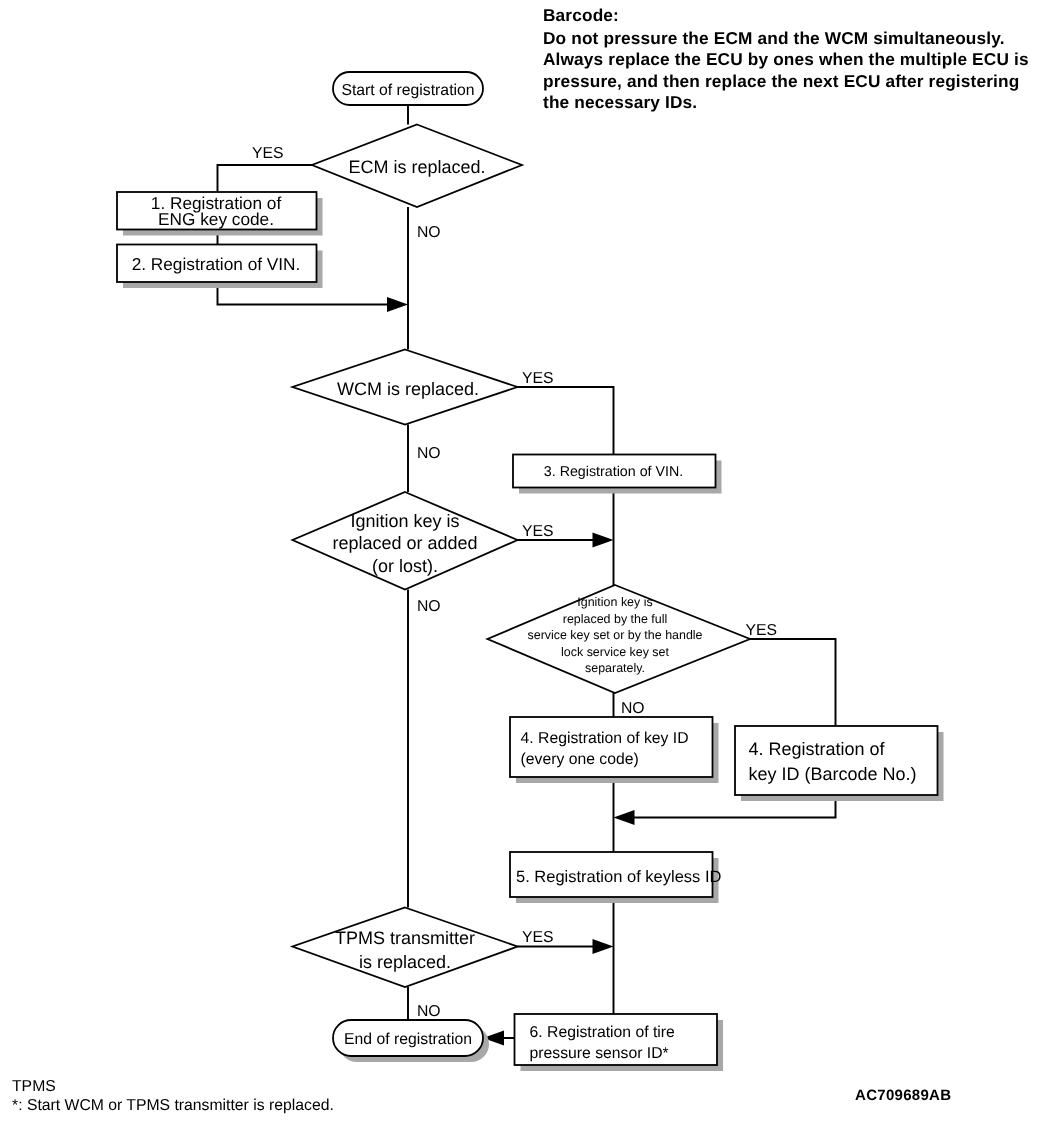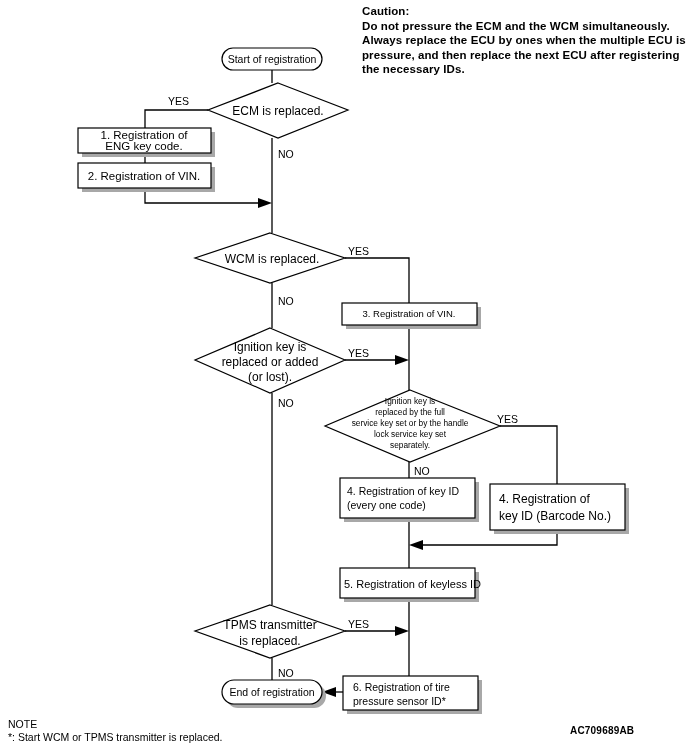--- a/index.html
+++ b/index.html
@@ -65,21 +65,21 @@
     stroke: #000000;
     stroke-width: 1.3;
     fill: none;
   }
   .ar { fill: #000000; stroke: none; }
 </style>
 </head>
 <body>
 
 <div class="cautionBlock">
-  <div>Caution:</div>
+  <div>Barcode:</div>
   <div>Do not pressure the ECM and the WCM simultaneously.</div>
   <div>Always replace the ECU by ones when the multiple ECU is</div>
   <div>pressure, and then replace the next ECU after registering</div>
   <div>the necessary IDs.</div>
 </div>
 
 <svg id="flow" width="691" height="751" viewBox="0 0 691 751">
 
   <g>
 
@@ -223,17 +223,17 @@
 
   <g>
     <rect class="shadow" x="226" y="684" width="100" height="24" rx="12" ry="12"></rect>
     <rect class="shape" x="222" y="680" width="100" height="24" rx="12" ry="12"></rect>
     <text class="termTxt" x="272" y="696" text-anchor="middle">End of registration</text>
   </g>
 
 </svg>
 
 <div class="noteBlock">
-  <div>NOTE</div>
+  <div>TPMS</div>
   <div>*: Start WCM or TPMS transmitter is replaced.</div>
 </div>
 
 <div class="codeBlock">AC709689AB</div>
 
 </body></html>

